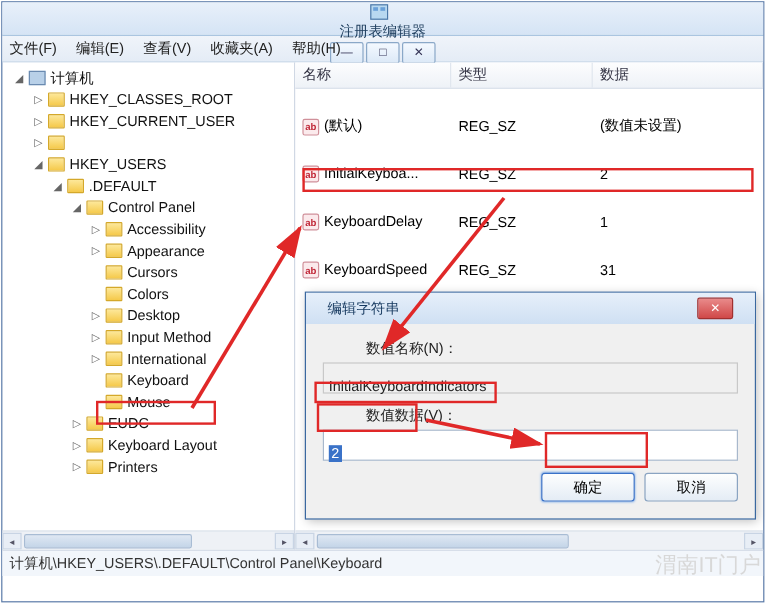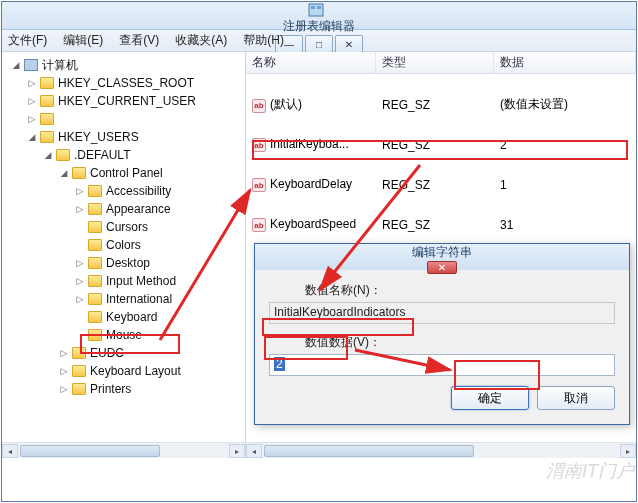--- a/index.html
+++ b/index.html
@@ -35,38 +35,38 @@
 .ab-icon { width: 14px; height: 14px; border: 1px solid #d0909a; background: #fbeaec; color: #c02838; font-size: 8px; font-weight: bold; display: inline-flex; align-items: center; justify-content: center; margin-right: 4px; border-radius: 2px; }
 
 .statusbar { height: 22px; border-top: 1px solid #d0d8e4; display: flex; align-items: center; padding: 0 6px; background: #f2f6fb; color: #333; }
 
 .scroll-track-h { height: 16px; background: #eef1f6; border-top: 1px solid #dde3ec; position: relative; }
 .scroll-thumb-h { position: absolute; height: 12px; top: 2px; background: linear-gradient(#dfe8f3,#c4d5e8); border: 1px solid #a8bcd4; border-radius: 2px; }
 .scroll-arrow { position: absolute; width: 16px; height: 14px; top: 1px; background: #e8eef6; border: 1px solid #c8d4e4; display: flex; align-items: center; justify-content: center; font-size: 8px; color: #556; }
 
 
 .dialog { position: absolute; left: 254px; top: 243px; width: 376px; border: 1px solid #3a68a0; background: #f0f0f0; box-shadow: 2px 2px 8px rgba(0,0,0,.25); }
-.dlg-title { background: linear-gradient(#e6effa,#cfe0f3); height: 26px; display: flex; align-items: center; padding: 0 6px; flex-direction: column; }
+.dlg-title { background: linear-gradient(#e6effa,#cfe0f3); height: 26px; display: flex; align-items: center; padding: 0 18px; }
 .dlg-title .t { flex: 1; color: #173a60; }
 .dlg-close { width: 30px; height: 18px; background: linear-gradient(#e98a8a,#d04848); border: 1px solid #a03030; border-radius: 2px; display: flex; align-items: center; justify-content: center; color: #fff; font-size: 10px; cursor: pointer; }
 .dlg-body { padding: 12px 14px 14px; }
 .dlg-label { color: #222; margin-bottom: 3px; margin-left: 36px; }
-.dlg-field { width: 100%; height: 22px; border: 1px solid #a8b8cc; background: #fff; padding: 2px 4px; color: #222; margin-bottom: 10px; }
+.dlg-field { width: 100%; height: 22px; border: 1px solid #a8b8cc; background: #fff; padding: 12px 4px; color: #222; margin-bottom: 10px; }
 .dlg-field.readonly { background: #f0f0f0; border: 1px solid #c8c8c8; }
 .dlg-field .sel { background: #3a72c8; color: #fff; padding: 0 2px; }
 .dlg-buttons { display: flex; gap: 8px; justify-content: flex-end; }
 .dlg-btn { width: 78px; height: 24px; border: 1px solid #8aa4c2; background: linear-gradient(#fdfefe,#e4ecf5); border-radius: 3px; cursor: pointer; display: flex; align-items: center; justify-content: center; }
 .dlg-btn.primary { border: 1px solid #3a72c8; box-shadow: 0 0 2px #6aa0e8; }
 
 
 .ann-box { position: absolute; border: 2px solid #e02828; pointer-events: none; }
 .ann-arrow { position: absolute; pointer-events: none; }
 .ann-arrow svg { overflow: visible; }
 
-.watermark { position: absolute; right: 4px; bottom: 20px; color: #d8d8d8; font-size: 18px; font-style: italic; pointer-events: none; }
+.watermark { position: absolute; right: 4px; bottom: 20px; color: #d8d8d8; font-size: 18px; pointer-events: none; }
 </style>
 </head>
 <body>
 
 <div class="window" style="width:636px;height:501px;margin:1px;">
 
   <div class="titlebar">
     <span class="icon">
       <svg width="16" height="16">
           <rect x="1" y="2" width="14" height="12" fill="#b8d8f0" stroke="#4a78a8"></rect>
@@ -224,20 +224,23 @@
       </div>
 
       <div class="scroll-track-h" style="position:absolute;left:0;right:0;bottom:0">
         <span class="scroll-arrow" style="left:0">◂</span>
         <span class="scroll-thumb-h" style="left:18px;width:210px"></span>
         <span class="scroll-arrow" style="right:0">▸</span>
       </div>
     </div>
   </div>
 
+  <div class="statusbar">
+    <span>计算机\HKEY_USERS\.DEFAULT\Control Panel\Keyboard</span>
+  </div>
 </div>
 
 <div class="dialog">
   <div class="dlg-title">
     <span class="t">编辑字符串</span>
     <div class="dlg-close">✕</div>
   </div>
   <div class="dlg-body">
     <div class="dlg-label">数值名称(N)：</div>
     <div class="dlg-field readonly">InitialKeyboardIndicators</div>

